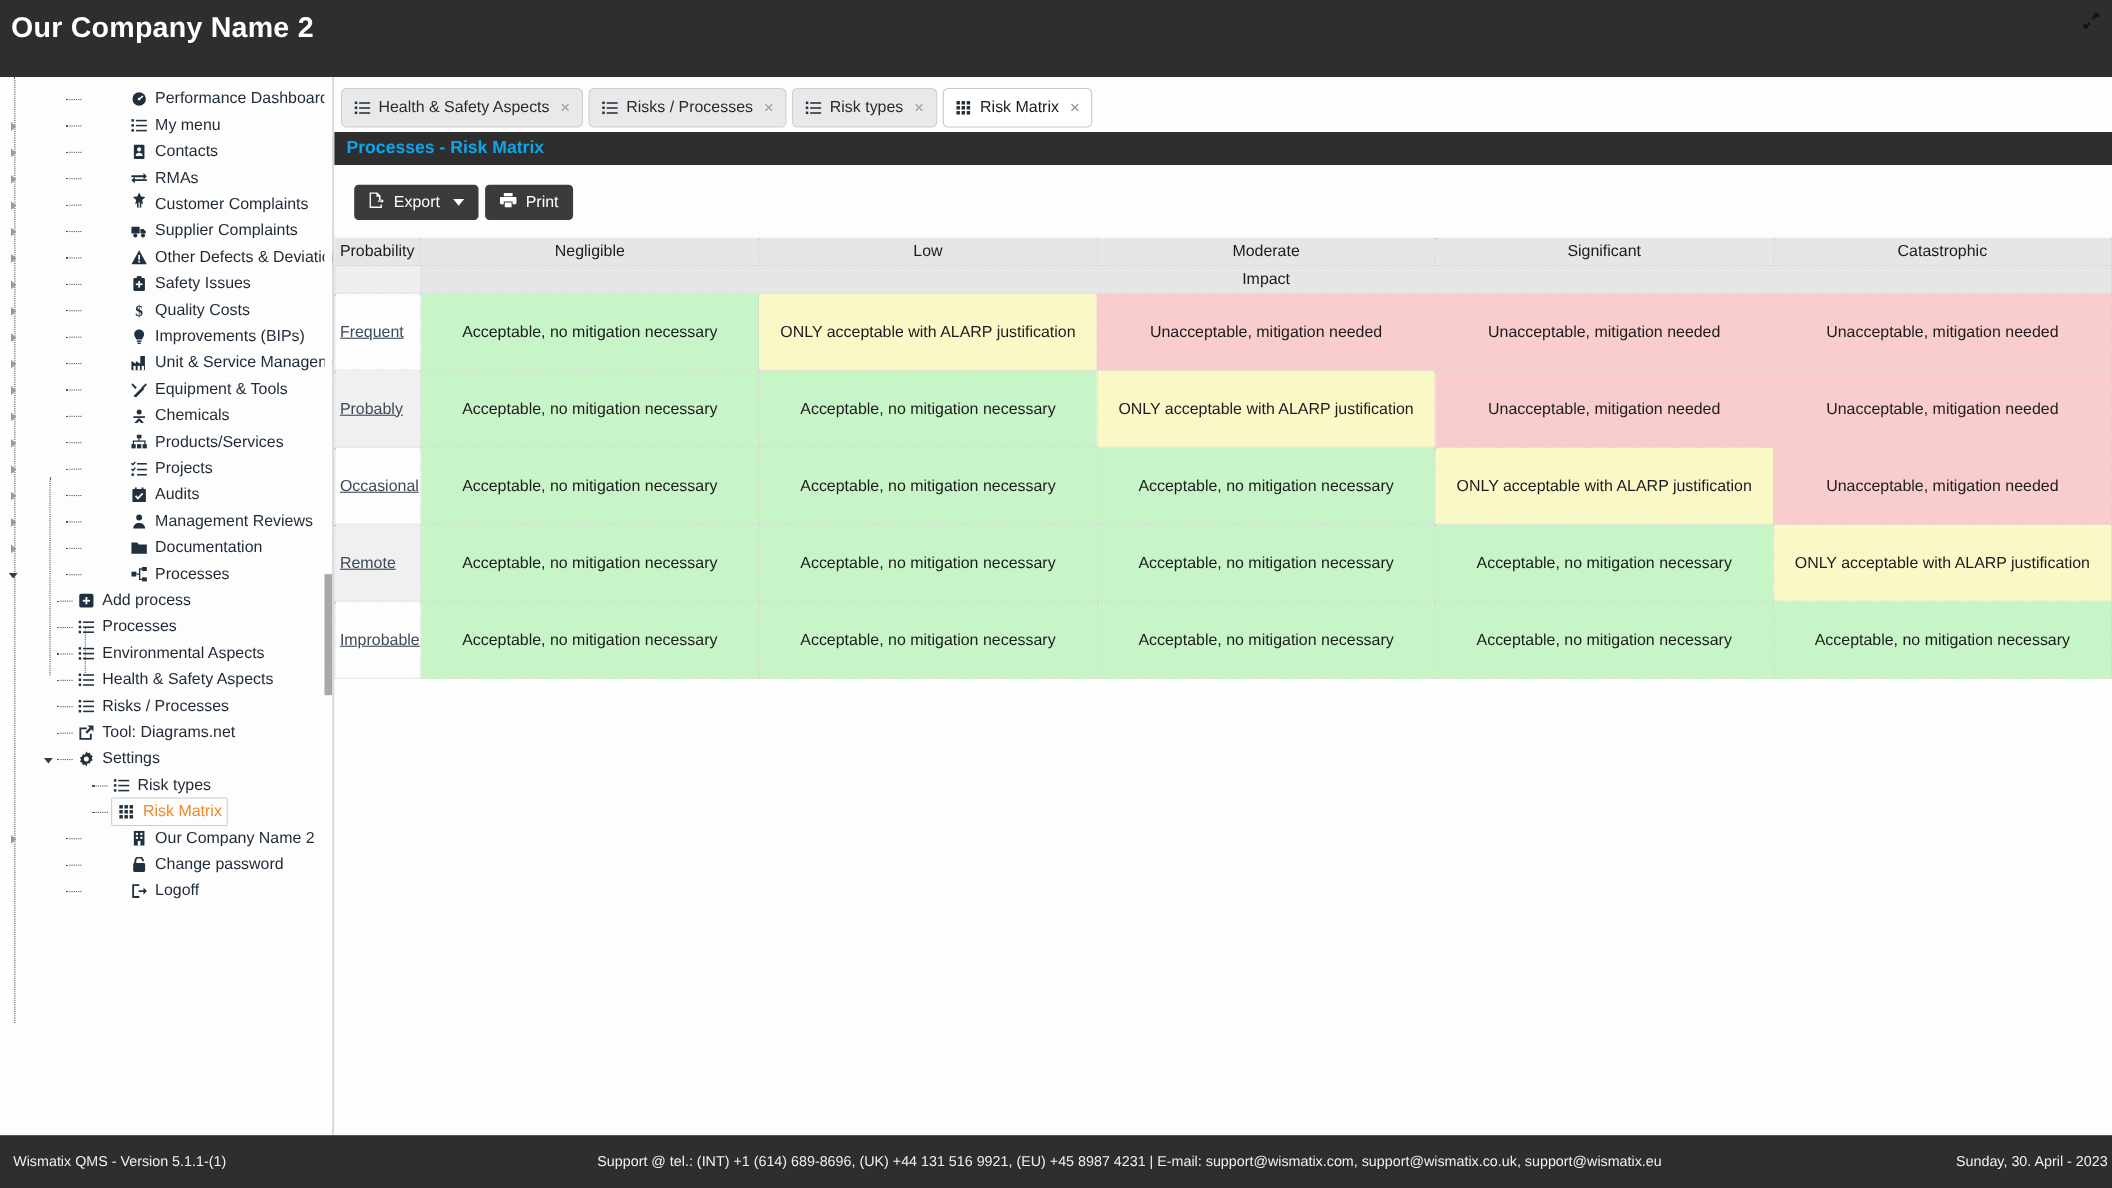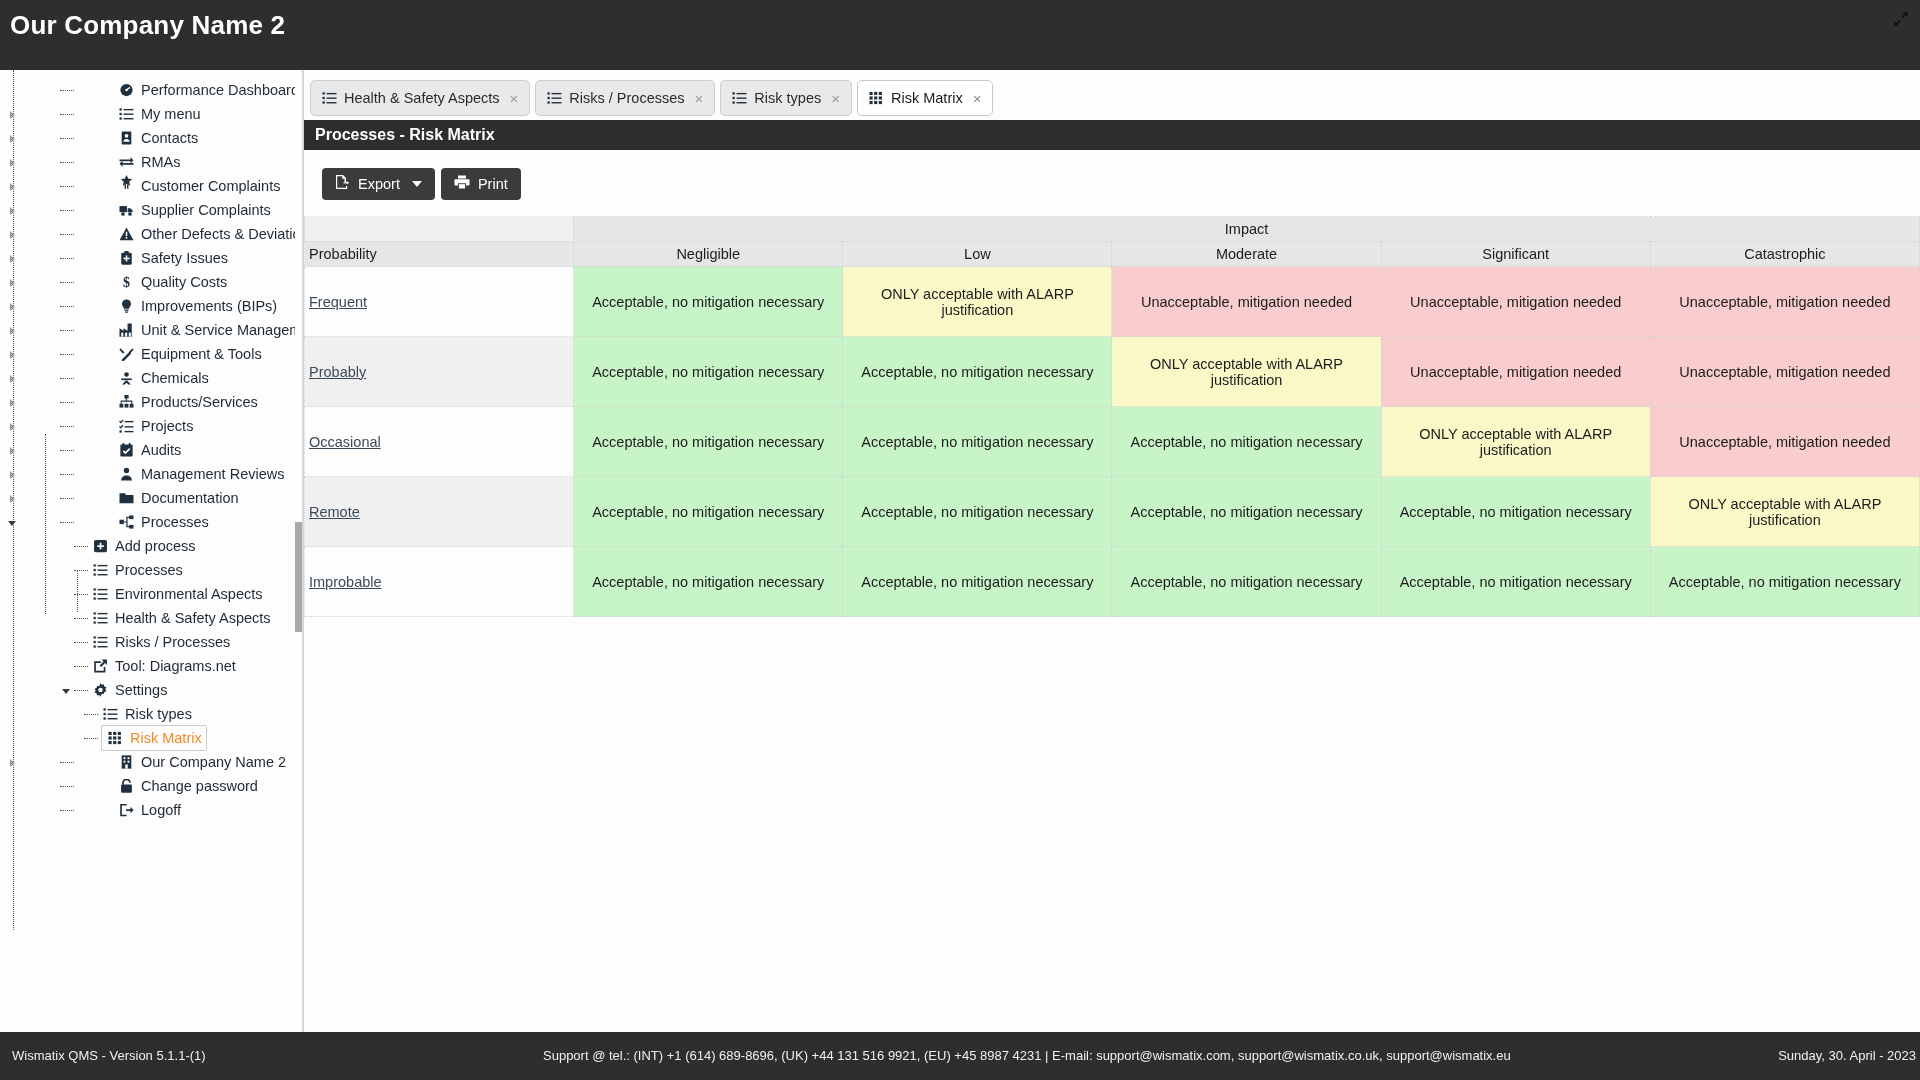--- a/index.html
+++ b/index.html
@@ -106,21 +106,21 @@
     border-radius: 2px;
     background: #fdfdfd;
   }
   
   .vguide {
     position: absolute;
     border-left: 1px dotted #555;
     top: 0;
   }
   .indent0 { padding-left: 6px; gap: 40px; }
-  .indent1 { padding-left: 60px; }
+  .indent1 { padding-left: 38px; }
   .indent2 { padding-left: 70px; }
 
   .sidebar-scroll-track {
     position: absolute;
     left: 295px; top: 70px;
     width: 7px; height: 962px;
     background: #fdfdfd;
   }
   .sidebar-scroll-thumb {
     position: absolute;
@@ -175,21 +175,21 @@
     color: #9a9a9a;
     font-size: 15px;
     line-height: 1;
     margin-left: 3px;
   }
   .tab.active .tab-close { color: #8c8c8c; }
 
   .page-title-bar {
     height: 30px;
     background: #2e2e2e;
-    color: #ffffff;
+    color: #0ea5e9;
     display: flex;
     align-items: center;
     padding-left: 11px;
     font-size: 16px;
     font-weight: bold;
   }
 
   .toolbar {
     height: 56px;
     display: flex;
@@ -863,32 +863,32 @@
           <path d="M4.9 10.2h6.2v4.3H4.9z" fill="#fff"></path>
         </svg>
       </span>
       <span>Print</span>
     </button>
   </div>
 
   <div class="matrix-wrap">
     <table class="matrix">
       <thead>
-        <tr>
-          <th class="blank-head"></th>
-          <th class="impact-head" colspan="5">Impact</th>
-        </tr>
         <tr id="matrix-col-head-row">
             <th class="col-head" style="width: 78px; text-align: left; padding-left: 4px;">Probability</th>
             <th class="col-head">Negligible</th>
             <th class="col-head">Low</th>
             <th class="col-head">Moderate</th>
             <th class="col-head">Significant</th>
             <th class="col-head">Catastrophic</th>
           </tr>
+        <tr>
+          <th class="blank-head"></th>
+          <th class="impact-head" colspan="5">Impact</th>
+        </tr>
       </thead>
       <tbody id="matrix-body">
           <tr>
             <td class="prob-cell"><a>Frequent</a></td>
             <td class="cell c-green">Acceptable, no mitigation necessary</td>
             <td class="cell c-yellow">ONLY acceptable with ALARP justification</td>
             <td class="cell c-red">Unacceptable, mitigation needed</td>
             <td class="cell c-red">Unacceptable, mitigation needed</td>
             <td class="cell c-red">Unacceptable, mitigation needed</td>
           </tr>

